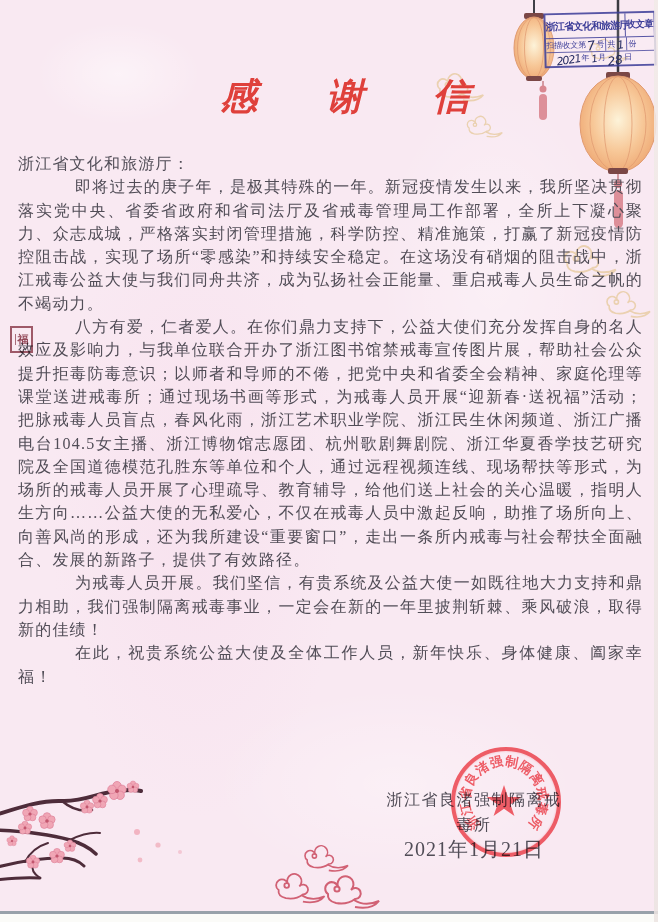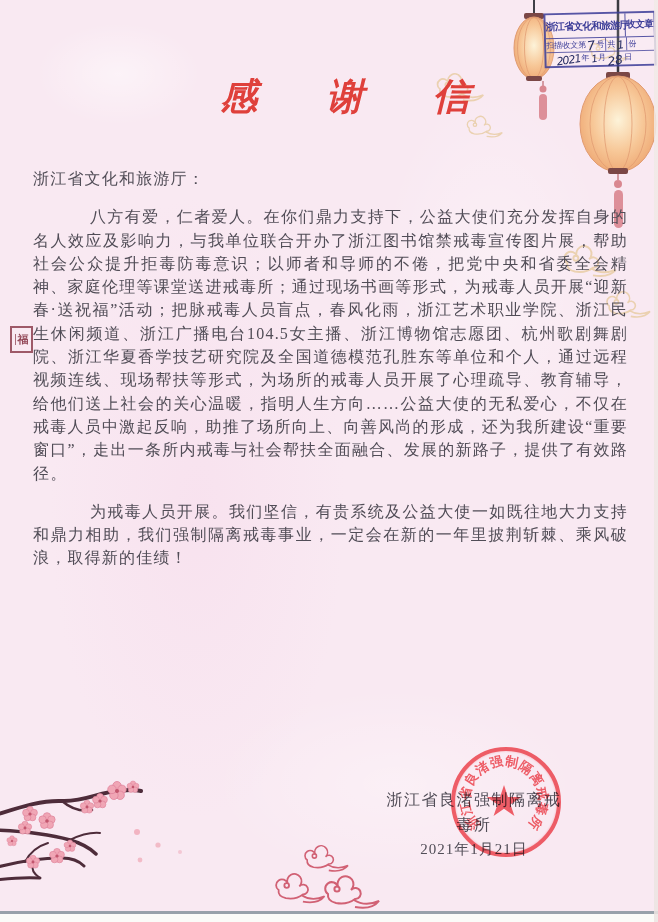--- a/index.html
+++ b/index.html
@@ -45,25 +45,25 @@
   
   .title{
     position:absolute;left:16px;top:72px;width:100%;z-index:4;text-align:center;
     color:#df403b;font-size:37px;font-weight:bold;letter-spacing:30px;text-indent:30px;font-style:italic;
   }
   .letter-body{
     position:absolute;left:18px;top:152px;width:625px;z-index:4;
     color:#514d57;font-size:16px;line-height:23.3px;letter-spacing:1.2px;
     text-align:justify;text-justify:inter-ideograph;
   }
-  .letter-body p{margin:15px;text-indent:57px;}
+  .letter-body p{margin:0;text-indent:57px;}
   .salutation{margin:0;text-indent:0 !important;}
   .sig{position:absolute;left:383px;top:787px;width:182px;z-index:4;text-align:center;
     color:#514d57;font-size:16px;line-height:25px;letter-spacing:1.5px;}
-  .sig .sig-date{font-size:15px;letter-spacing:1px;}
+  .sig .sig-date{font-size:20px;letter-spacing:1px;}
 
   
   .seal{position:absolute;left:449px;top:744px;width:110px;height:112px;z-index:6;
     mix-blend-mode:multiply;opacity:.92;pointer-events:none;}
   .seal-ring{position:absolute;left:2px;top:3px;width:102px;height:102px;border-radius:50%;
     border:4.5px solid #f2565e;box-shadow:0 0 2px rgba(242,86,94,.45) inset;}
   .seal-arc{position:absolute;left:0;top:0;width:110px;height:112px;}
   .seal-char{position:absolute;left:50%;top:50%;width:16px;height:16px;margin:-8px 0 0 -8px;
     display:flex;align-items:center;justify-content:center;transform-origin:50% 50%;
     color:#f2565e;font-size:13px;font-weight:bold;}
@@ -212,22 +212,24 @@
         <span class="hw hw-day">28</span>
         <span>日</span>
       </div>
     </div>
   </div>
 
   <div class="title">感 谢 信</div>
 
   <div class="letter-body">
     <p class="salutation">浙江省文化和旅游厅：</p>
+    <p>即将过去的庚子年，是极其特殊的一年。新冠疫情发生以来，我所坚决贯彻落实党中央、省委省政府和省司法厅及省戒毒管理局工作部署，全所上下凝心聚力、众志成城，严格落实封闭管理措施，科学防控、精准施策，打赢了新冠疫情防控阻击战，实现了场所“零感染”和持续安全稳定。在这场没有硝烟的阻击战中，浙江戒毒公益大使与我们同舟共济，成为弘扬社会正能量、重启戒毒人员生命之帆的不竭动力。</p>
     <p>八方有爱，仁者爱人。在你们鼎力支持下，公益大使们充分发挥自身的名人效应及影响力，与我单位联合开办了浙江图书馆禁戒毒宣传图片展，帮助社会公众提升拒毒防毒意识；以师者和导师的不倦，把党中央和省委全会精神、家庭伦理等课堂送进戒毒所；通过现场书画等形式，为戒毒人员开展“迎新春·送祝福”活动；把脉戒毒人员盲点，春风化雨，浙江艺术职业学院、浙江民生休闲频道、浙江广播电台104.5女主播、浙江博物馆志愿团、杭州歌剧舞剧院、浙江华夏香学技艺研究院及全国道德模范孔胜东等单位和个人，通过远程视频连线、现场帮扶等形式，为场所的戒毒人员开展了心理疏导、教育辅导，给他们送上社会的关心温暖，指明人生方向……公益大使的无私爱心，不仅在戒毒人员中激起反响，助推了场所向上、向善风尚的形成，还为我所建设“重要窗口”，走出一条所内戒毒与社会帮扶全面融合、发展的新路子，提供了有效路径。</p>
     <p>为戒毒人员开展。我们坚信，有贵系统及公益大使一如既往地大力支持和鼎力相助，我们强制隔离戒毒事业，一定会在新的一年里披荆斩棘、乘风破浪，取得新的佳绩！</p>
+    <p>在此，祝贵系统公益大使及全体工作人员，新年快乐、身体健康、阖家幸福！</p>
   </div>
 
   <div class="sig">
     <div>浙江省良渚强制隔离戒毒所</div>
     <div class="sig-date">2021年1月21日</div>
   </div>
 
   <div class="seal">
     <div class="seal-ring"></div>
     <div class="seal-arc">

